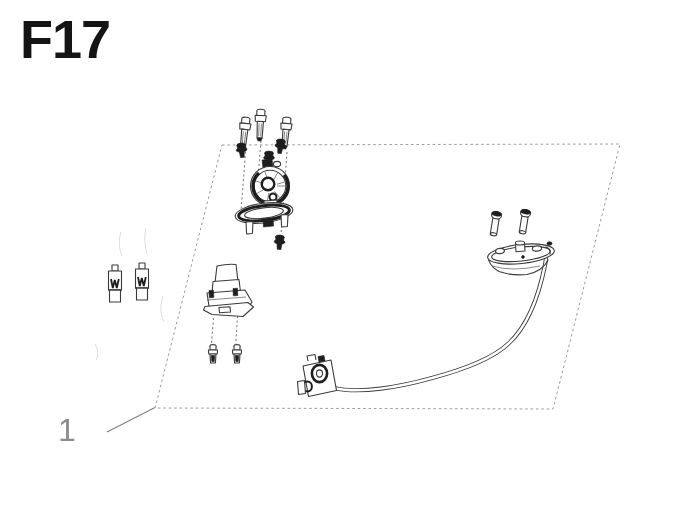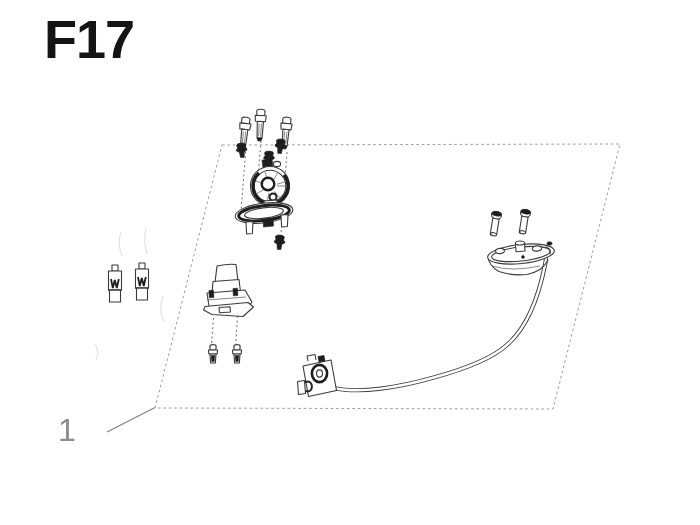--- a/index.html
+++ b/index.html
@@ -1,18 +1,18 @@
 <!DOCTYPE html>
 <html style="--background: #ffffff; --title: #141414; --line: #3a3a3a; --dark: #1e1e1e; --boundary: #9c9c9c; --callout: #8c8c8c; --dash: #5f5f5f;"><head>
 <meta charset="utf-8">
 <style>
   html,body{margin:0;padding:0;background:#fff;}
   .page{position:relative;width:700px;height:525px;background:var(--background,#fff);overflow:hidden;
         font-family:"Liberation Sans",sans-serif;}
-  .title{position:absolute;left:44px;top:12px;font-size:54px;font-weight:600;letter-spacing:-1px;
+  .title{position:absolute;left:20px;top:12px;font-size:54px;font-weight:600;letter-spacing:-1px;
          line-height:1;color:var(--title,#141414);}
   .callout{position:absolute;left:58px;top:414px;font-size:32px;font-weight:400;color:var(--callout,#8c8c8c);line-height:1;}
   svg.canvas{position:absolute;left:0;top:0;}
   .ln{fill:none;stroke:var(--line,#3a3a3a);stroke-width:1.1;stroke-linecap:round;stroke-linejoin:round;}
   .lnf{fill:#fff;stroke:var(--line,#3a3a3a);stroke-width:1.1;stroke-linejoin:round;}
   .thin{fill:none;stroke:var(--line,#3a3a3a);stroke-width:0.6;}
   .dk{fill:var(--dark,#1e1e1e);stroke:var(--dark,#1e1e1e);stroke-width:0.6;stroke-linejoin:round;}
   .dkln{fill:none;stroke:var(--dark,#1e1e1e);}
   .dkv{fill:none;stroke:var(--dark,#1e1e1e);stroke-width:1.8;}
   .dash{fill:none;stroke:var(--dash,#5f5f5f);stroke-width:0.9;stroke-dasharray:2 2.6;}

